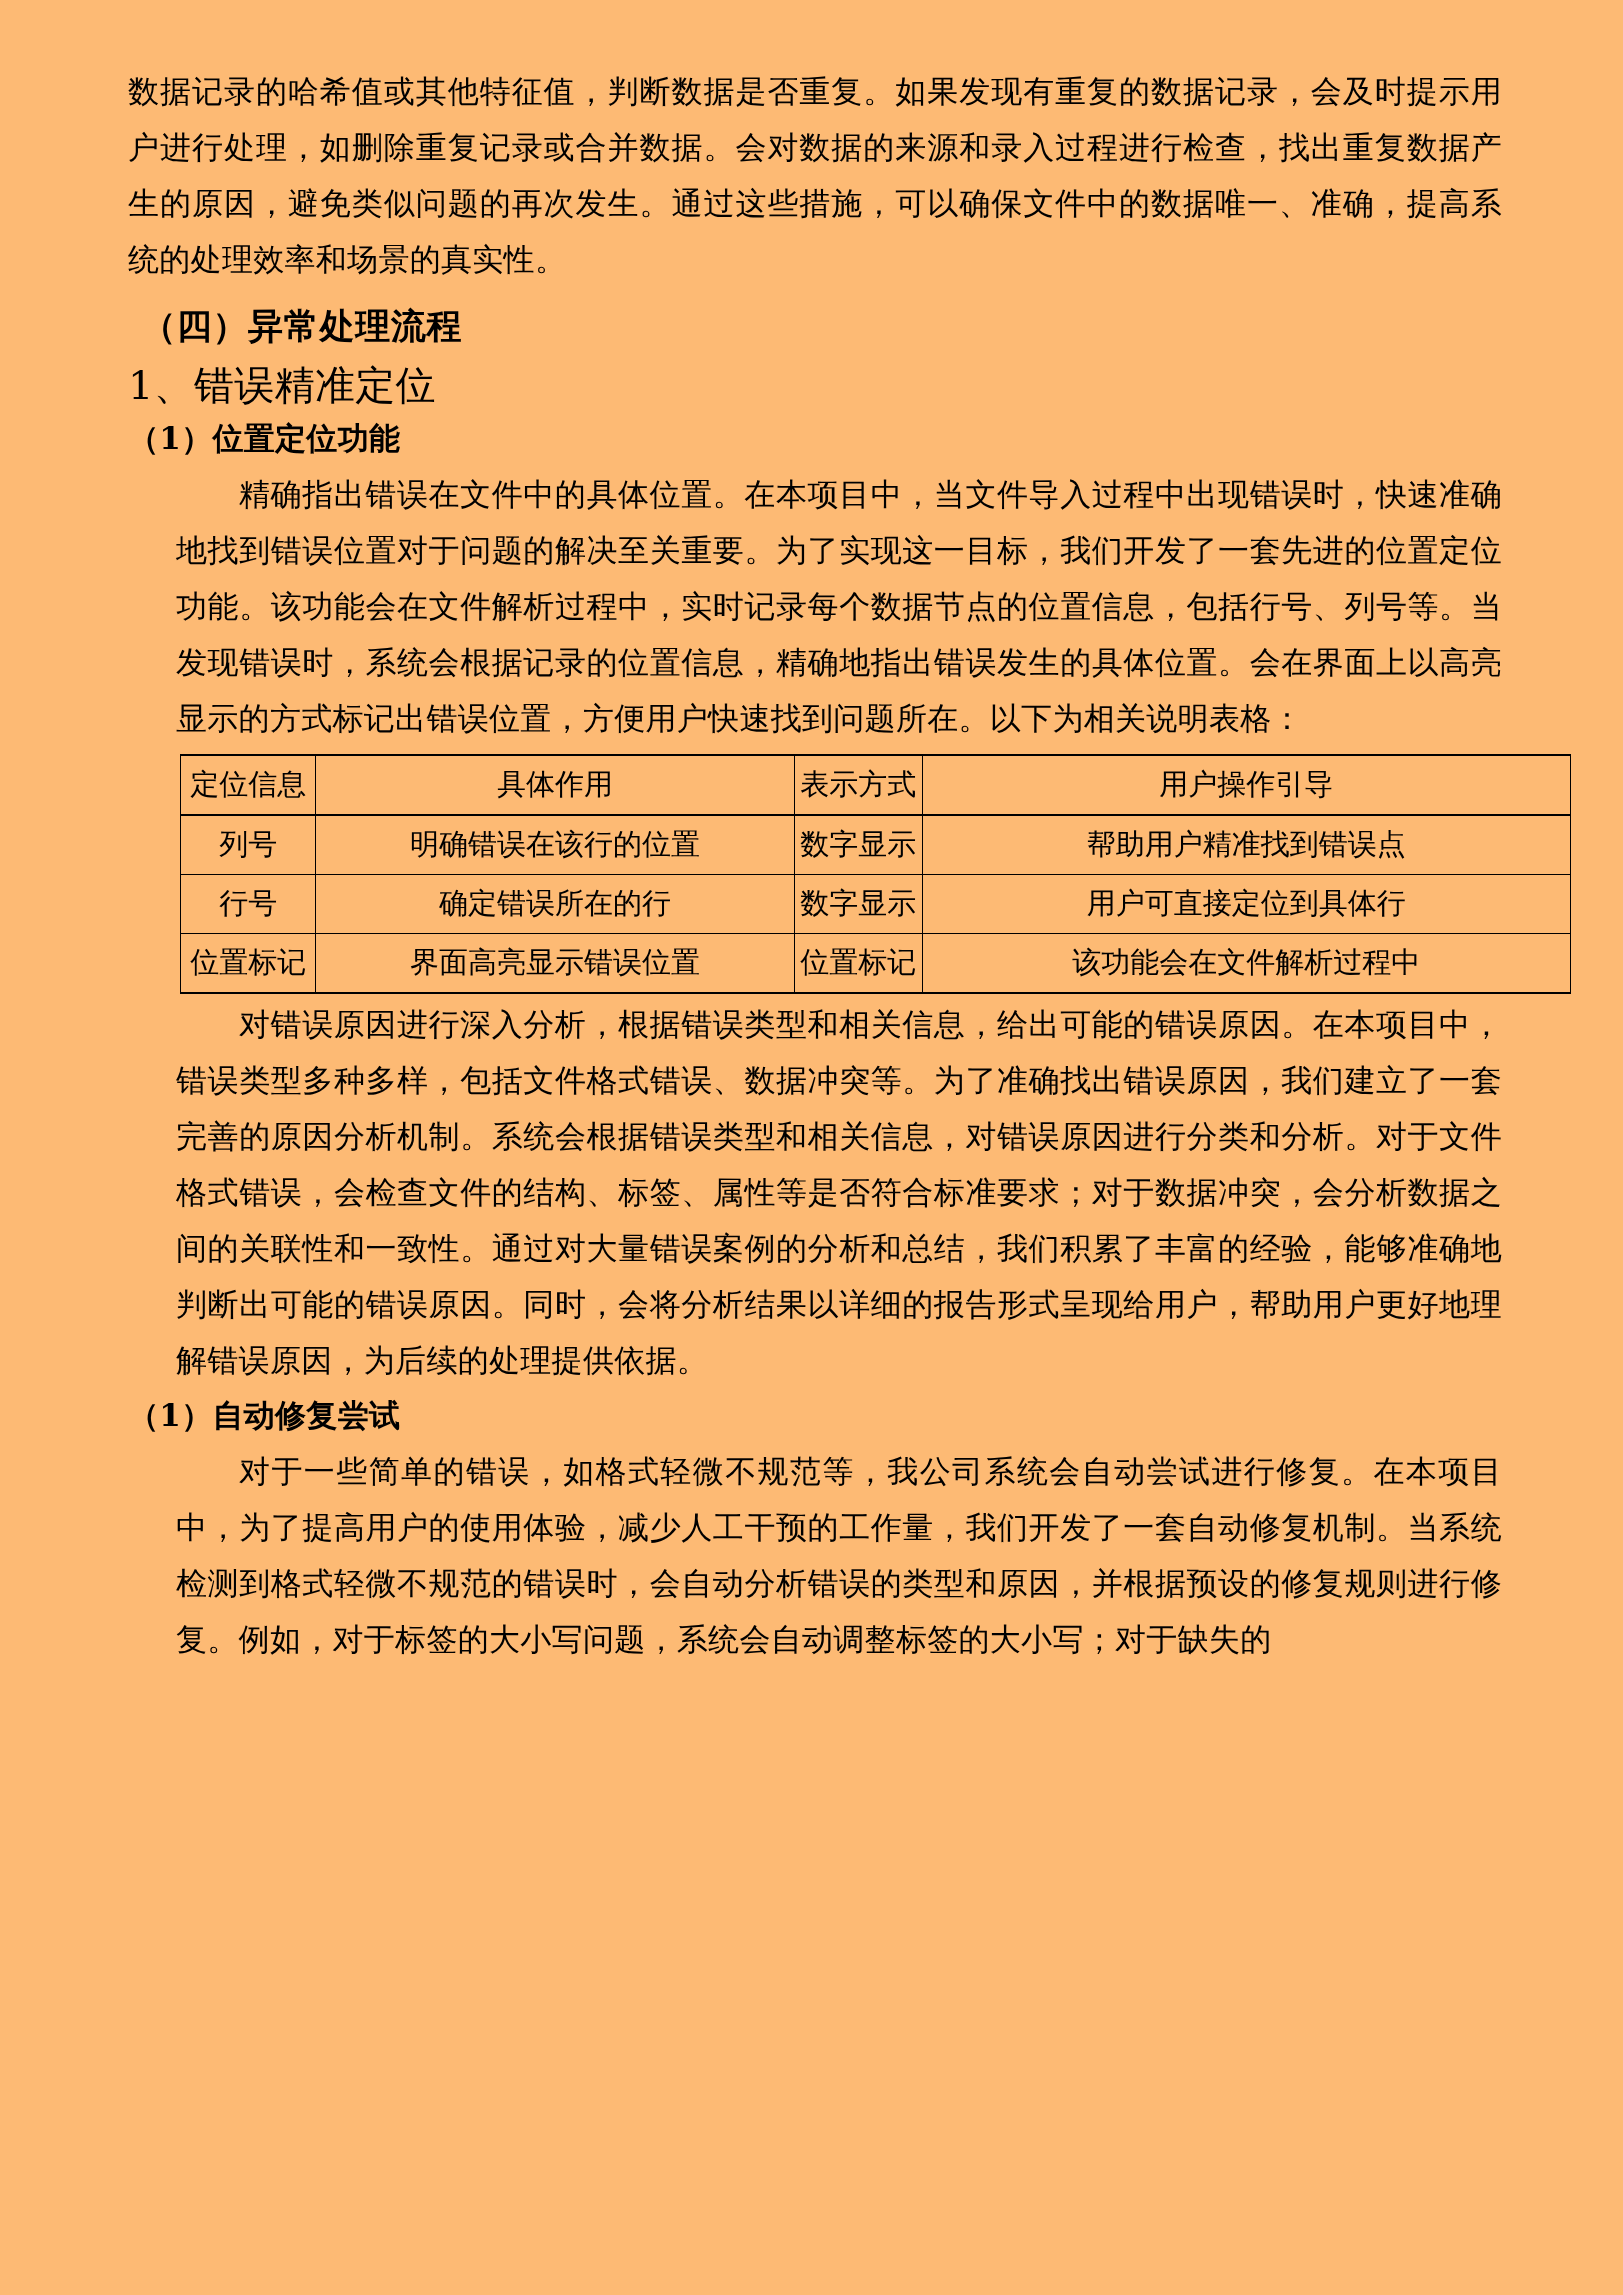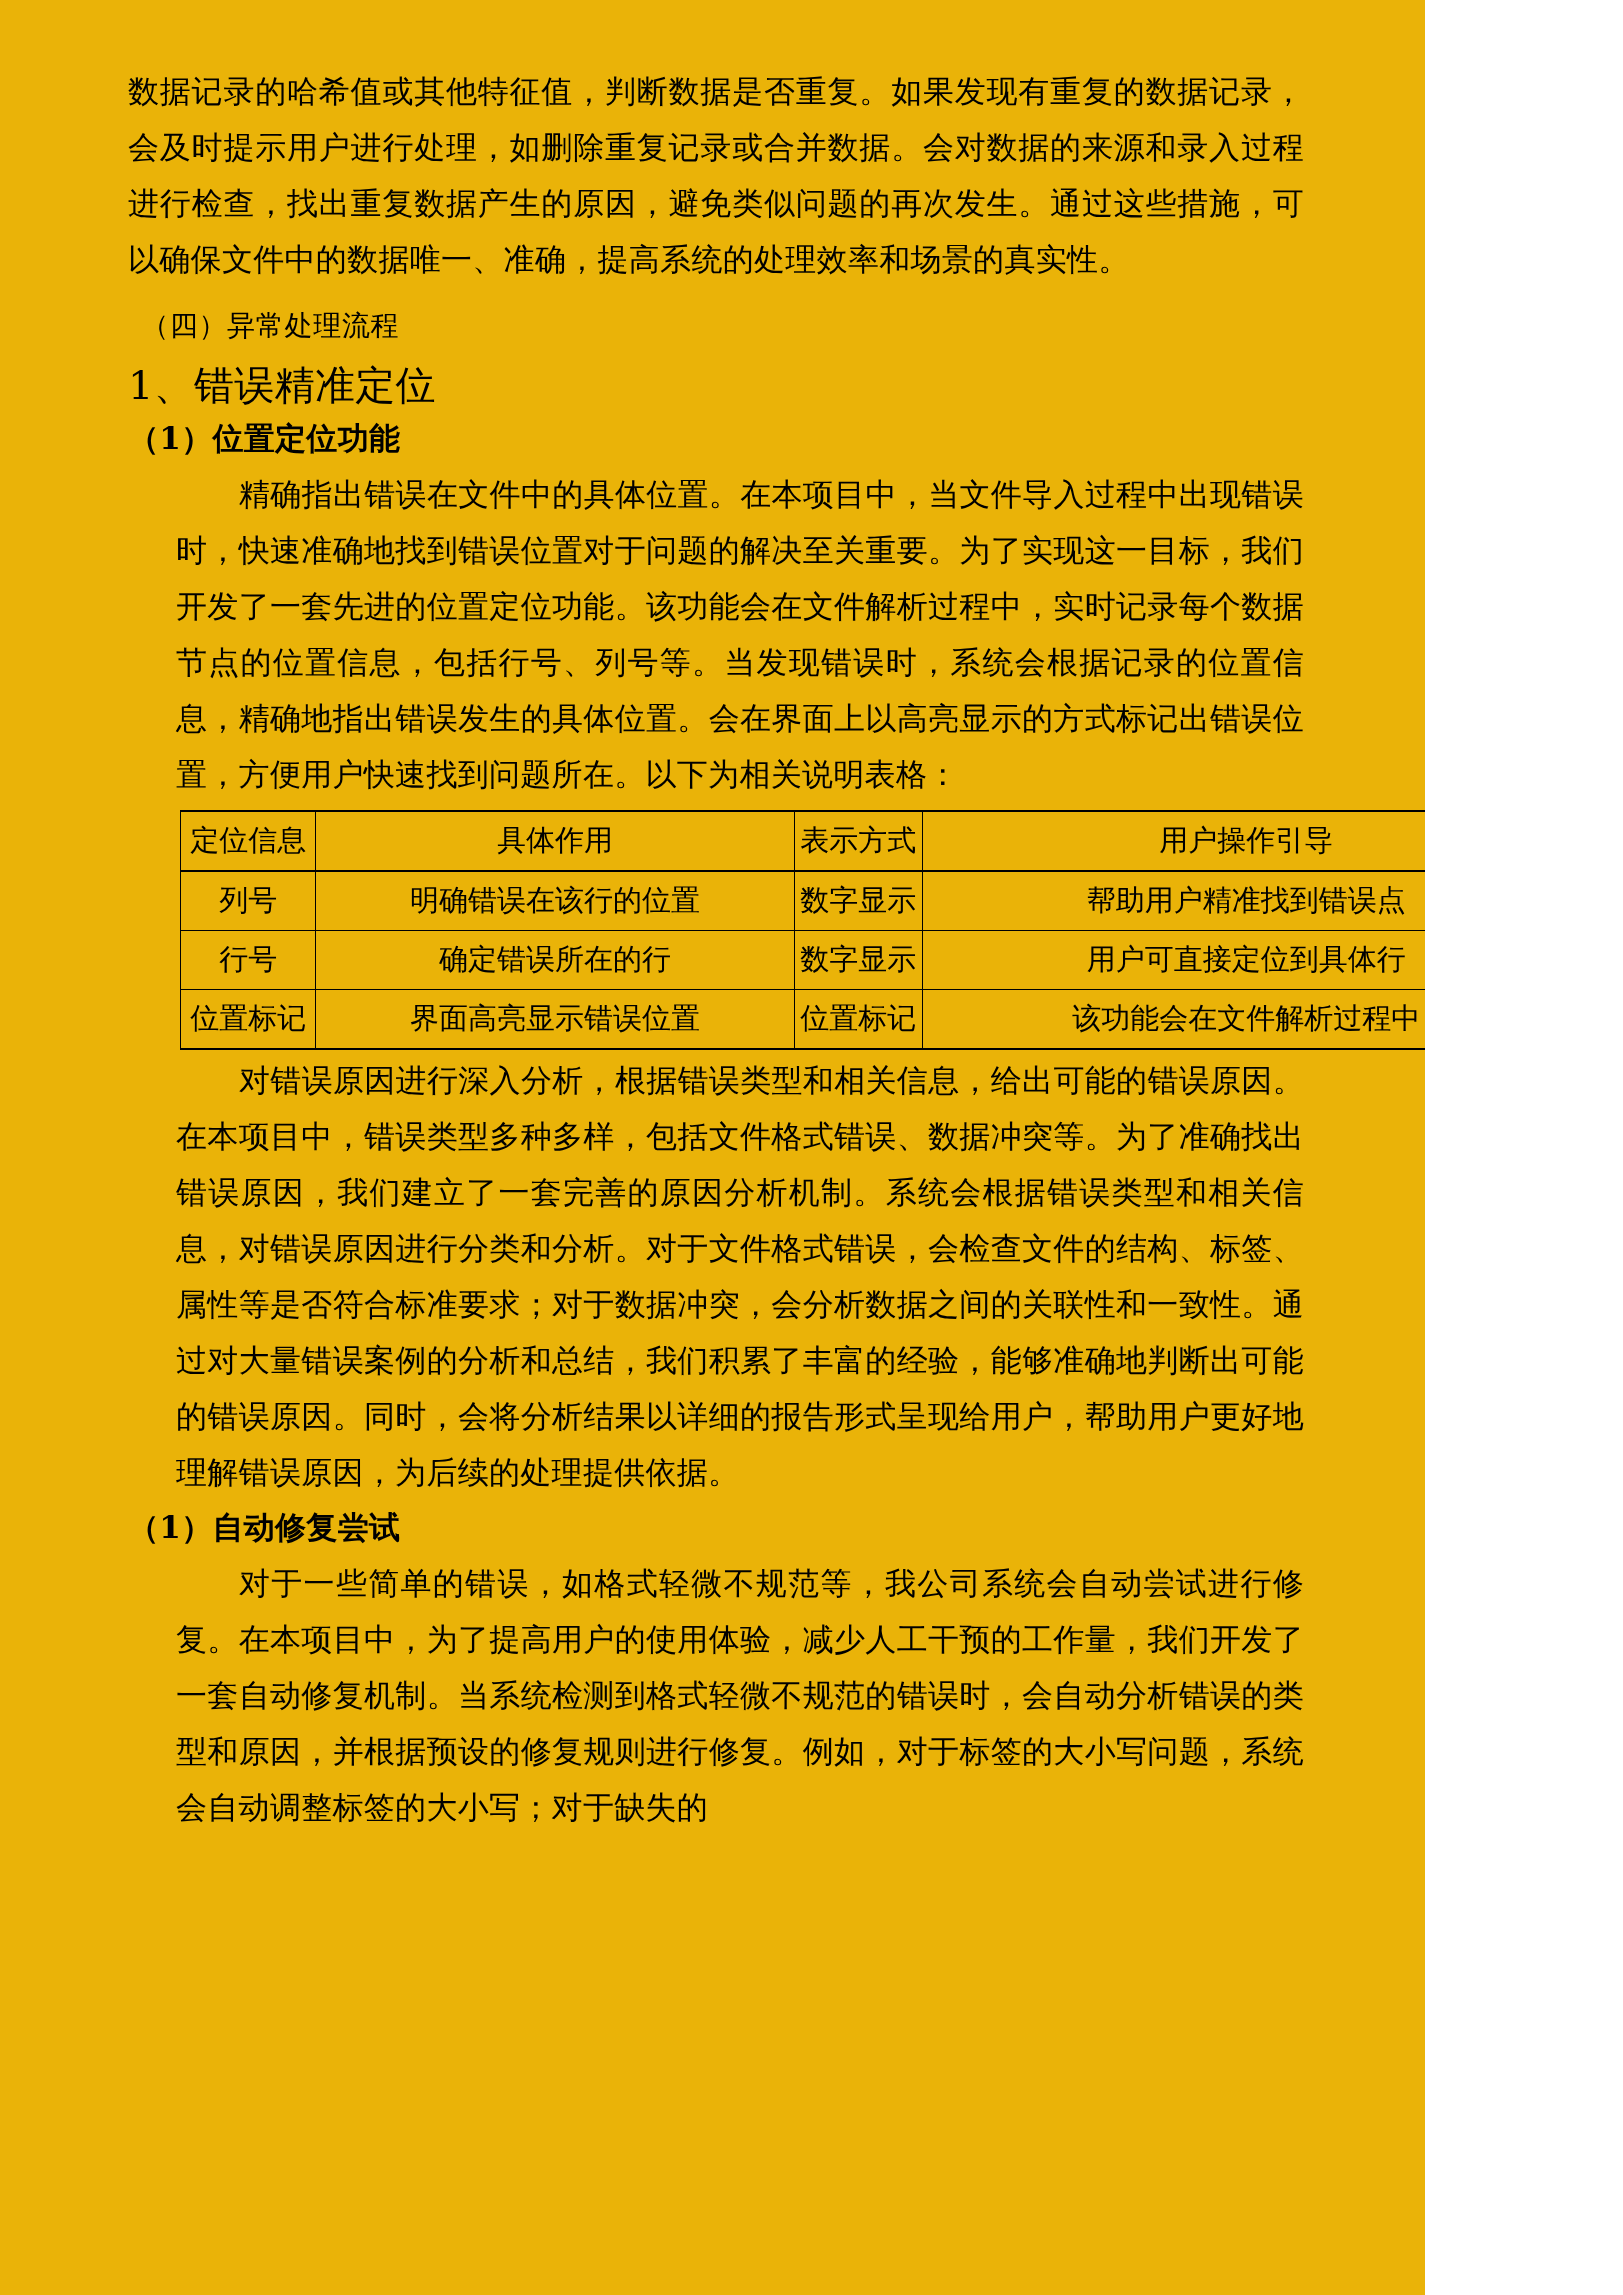--- a/index.html
+++ b/index.html
@@ -2,23 +2,23 @@
 <html style="font-size:10.5px"><head>
 <meta charset="utf-8">
 <style>
   html, body {
     margin: 0;
     padding: 0;
     background: #ffffff;
   }
   .page {
     position: relative;
-    width: 1425px;
+    width: 1623px;
     height: 2295px;
-    background: #eab308;
+    background: #fdba74;
     box-sizing: border-box;
     padding: 63px 121px 0 128px;
     font-family: "DejaVu Serif", "Liberation Serif", serif;
     color: #000000;
     overflow: hidden;
   }
 
   
   .para {
     font-size: 31px;
@@ -29,23 +29,23 @@
     letter-spacing: 0.3px;
     word-break: break-all;
   }
   .para.indent {
     text-indent: 63px;
     margin-left: 48px;
   }
 
   
   .h-section {
-    font-size: 28px;
+    font-size: 35px;
     line-height: 60px;
-    font-weight: normal;
+    font-weight: bold;
     margin: 9.2px 0 3.9px 0;
     text-indent: 13px;
     letter-spacing: 0.7px;
   }
   .h-num {
     font-size: 40px;
     line-height: 51px;
     font-weight: normal;
     margin: 2.6px 0 1.3px 0;
     letter-spacing: 0.3px;

